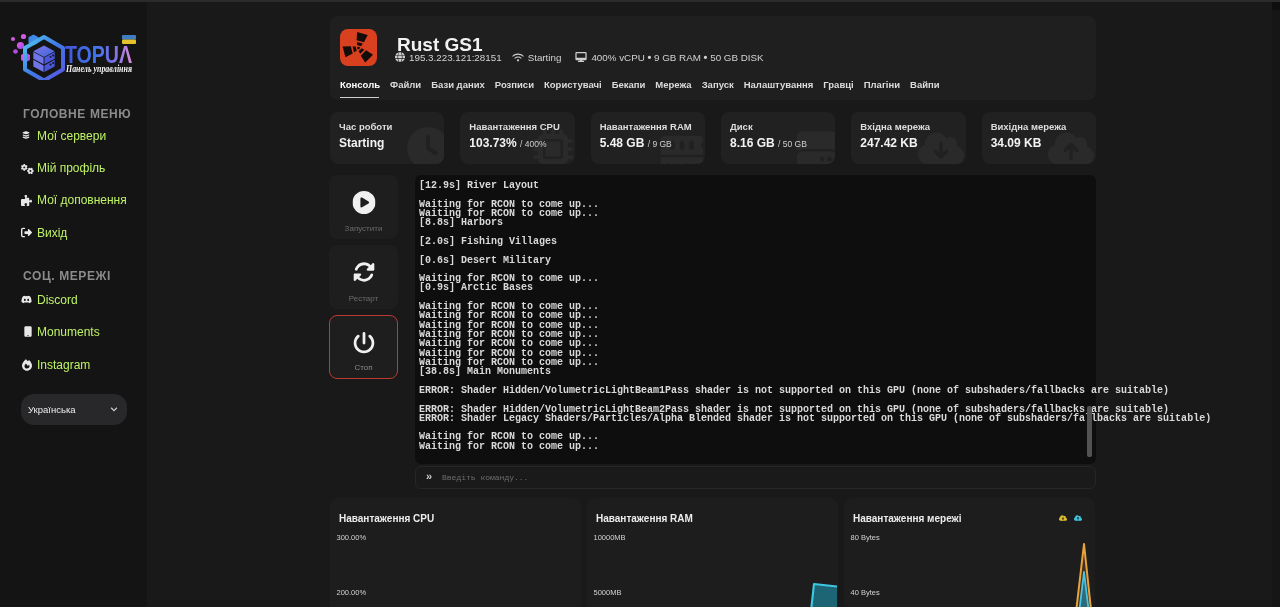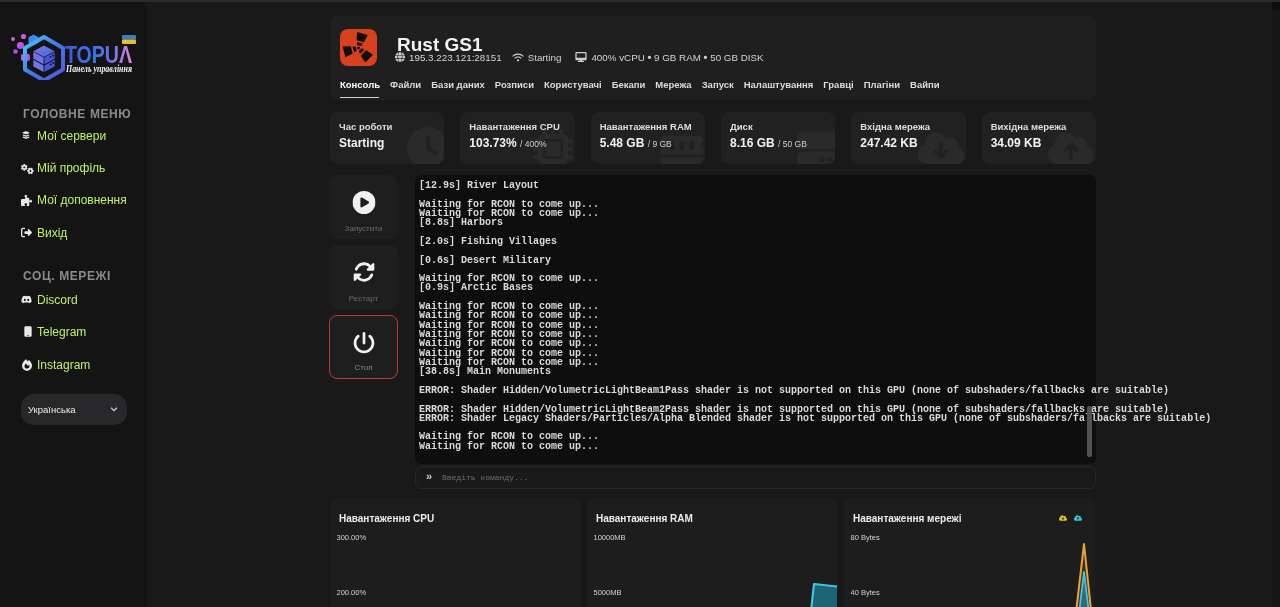--- a/index.html
+++ b/index.html
@@ -114,21 +114,21 @@
   <div class="mitem" style="top:292px;">
     <svg width="11" height="9" viewBox="0 0 640 512" style="top:3px;">
         <path fill="#e8e8e8" d="M524.5 69.8a1.5 1.5 0 0 0-.8-.7A485.1 485.1 0 0 0 404.1 32a1.8 1.8 0 0 0-1.9.9 337.5 337.5 0 0 0-14.9 30.6 447.8 447.8 0 0 0-134.4 0 309.5 309.5 0 0 0-15.1-30.6 1.9 1.9 0 0 0-1.9-.9A483.7 483.7 0 0 0 116.1 69.1a1.7 1.7 0 0 0-.8.7C39.1 183.7 18.2 294.7 28.4 404.4a2 2 0 0 0 .8 1.4A487.7 487.7 0 0 0 176 479.9a1.9 1.9 0 0 0 2.1-.7A348.2 348.2 0 0 0 208.1 430.4a1.9 1.9 0 0 0-1-2.6 321.2 321.2 0 0 1-45.9-21.9 1.9 1.9 0 0 1-.2-3.1c3.1-2.3 6.2-4.7 9.1-7.1a1.8 1.8 0 0 1 1.9-.3c96.2 43.9 200.4 43.9 295.5 0a1.8 1.8 0 0 1 1.9.2c2.9 2.4 6 4.9 9.1 7.2a1.9 1.9 0 0 1-.2 3.1 301.4 301.4 0 0 1-45.9 21.8 1.9 1.9 0 0 0-1 2.6 391.1 391.1 0 0 0 30 48.8 1.9 1.9 0 0 0 2.1.7A486 486 0 0 0 610.7 405.7a1.9 1.9 0 0 0 .8-1.4C623.7 277.6 590.9 167.5 524.5 69.8zM222.5 337.6c-29 0-52.8-26.6-52.8-59.2s23.4-59.3 52.8-59.3c29.7 0 53.3 26.8 52.8 59.2 0 32.7-23.4 59.3-52.8 59.3zm195.4 0c-29 0-52.8-26.6-52.8-59.2s23.4-59.3 52.8-59.3c29.7 0 53.3 26.8 52.8 59.2 0 32.7-23.2 59.3-52.8 59.3z"></path>
       </svg>
     <span>Discord</span>
   </div>
   <div class="mitem" style="top:324px;">
     <svg width="8" height="11" viewBox="0 0 384 512" style="top:2px; left:3px;">
         <path fill="#e8e8e8" d="M80 0C44.7 0 16 28.7 16 64V448c0 35.3 28.7 64 64 64H304c35.3 0 64-28.7 64-64V64c0-35.3-28.7-64-64-64H80zm80 432h64c8.8 0 16 7.2 16 16s-7.2 16-16 16H160c-8.8 0-16-7.2-16-16s7.2-16 16-16z"></path>
       </svg>
-    <span>Telegram</span>
+    <span>Monuments</span>
   </div>
   <div class="mitem" style="top:357px;">
     <svg width="10" height="12" viewBox="0 0 448 512" style="top:1.5px; left:1px;">
         <path fill="#e8e8e8" d="M159.3 5.4c7.8-7.3 19.9-7.2 27.7 .1 27.6 25.9 53.5 53.8 77.7 84 11-14.4 23.5-30.1 37-42.9 7.9-7.4 20.1-7.4 28 .1 34.6 33 63.9 76.6 84.5 118 20.3 40.8 33.8 82.5 33.8 111.9C448 404.2 348.2 512 224 512 98.4 512 0 404.1 0 276.5c0-38.4 17.8-85.3 45.4-131.7C73.3 97.7 112.7 48.6 159.3 5.4zM225.7 416c25.3 0 47.7-7 68.8-21 42.1-29.4 53.4-88.2 28.1-134.4-2.8-5.6-5.6-11.2-9.8-16.8l-50.6 58.8s-81.4-103.6-87.1-110.6C133.1 243.8 112 273.2 112 306.8 112 368.4 162.6 416 225.7 416z"></path>
       </svg>
     <span>Instagram</span>
   </div>
 
   <div class="abs" style="left:21px; top:394px; width:106px; height:31px; background:#28282a; border-radius:13px;">
     <span class="abs" style="left:7px; top:10px; font-size:9.5px; color:#ececec;">Українська</span>

